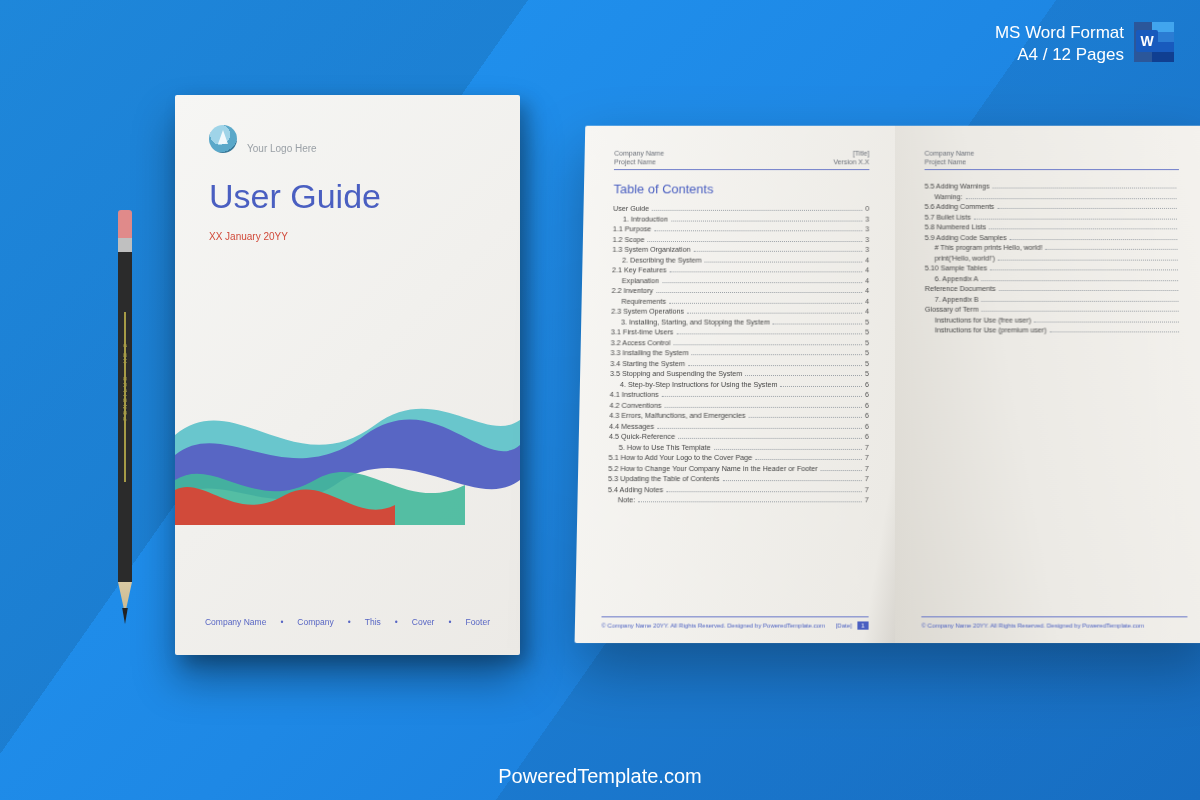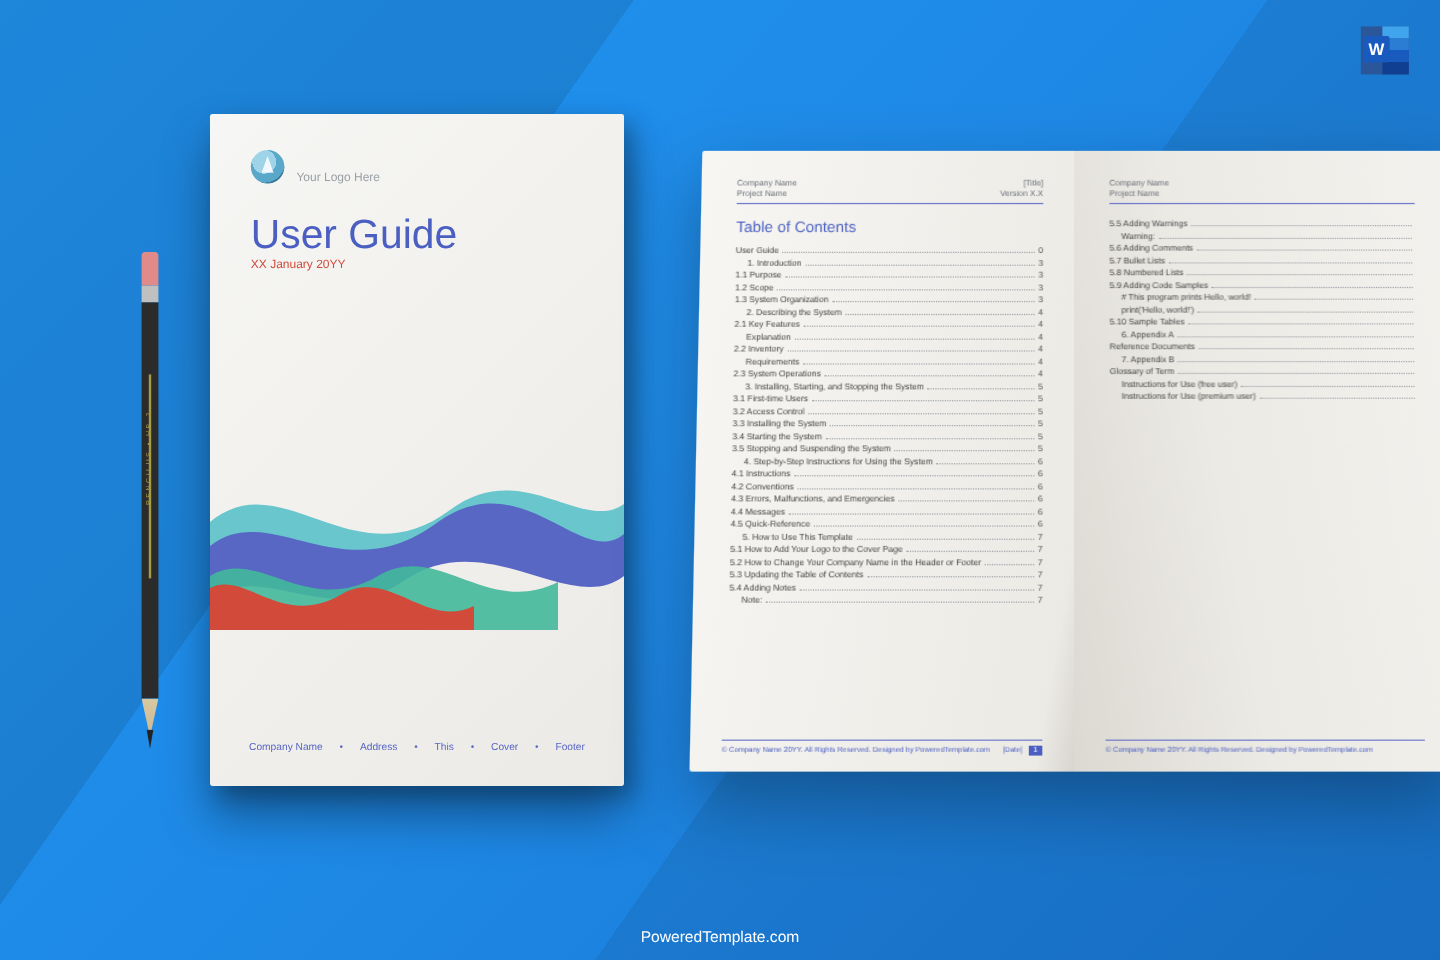--- a/index.html
+++ b/index.html
@@ -31,21 +31,21 @@
     background:linear-gradient(#41a5ee 0 25%, #2b7cd3 25% 50%, #185abd 50% 75%, #103f91 75% 100%);
   }
   .word-icon span{
     position:absolute; left:2px; top:8px; width:22px; height:22px;
     background:#185abd; color:#fff; font-weight:700; font-size:14px;
     display:flex; align-items:center; justify-content:center; border-radius:2px;
   }
   
   .brand {
     position:absolute; left:0; right:0; bottom:12px; text-align:center;
-    color:#fff; font-size:13px;
+    color:#fff; font-size:20px;
   }
   
   .pencil {
     position:absolute; left:118px; top:210px; width:14px; height:420px;
     transform: rotate(0deg);
   }
   .pencil .eraser { height:28px; background:#e08a8a; border-radius:3px 3px 0 0;}
   .pencil .ferrule { height:14px; background:#c0c0c0;}
   .pencil .body { height:330px; background:#2b2b2b; position:relative;}
   .pencil .body::after{
@@ -72,21 +72,21 @@
   .cover .logo{
     width:28px; height:28px; border-radius:50%;
     background:radial-gradient(circle at 40% 35%, #9fd4e8 0 40%, #5aa8c9 40% 70%, #3a7a9a 70% 100%);
     position:relative;
   }
   .cover .logo::after{content:""; position:absolute; left:9px; top:5px; width:0; height:0;
     border-left:5px solid transparent; border-right:5px solid transparent; border-bottom:14px solid #fff; opacity:.85;}
   .cover .logo-text{ color:#9aa0a6; font-size:10px;margin-top:20px;}
   .cover h1 { color:#4a5fc1; font-weight:400; font-size:34px; line-height:1.1;}
   .cover h1 .thin{ font-weight:300; color:#4a5fc1;}
-  .cover .date{ color:#d14a3a; font-size:10px; }
+  .cover .date{ color:#d14a3a; font-size:10px; margin-top:16px;}
   .cover .waves{
     position:absolute; left:0; right:0; top:270px; height:160px; overflow:hidden;
   }
   .cover .footer-links{
     position:absolute; left:0; right:0; bottom:28px;
     display:flex; justify-content:center; gap:14px;
     color:#5866c4; font-size:8.5px;
   }
   .cover .footer-links span.sep{color:#5866c4;}
 
@@ -131,20 +131,24 @@
     font-size:6px; color:#4a5fc1;
   }
   .page .ftr .pgnum{ background:#4a5fc1; color:#fff; padding:1px 4px;}
   .page.right .toc-line .pg{ opacity:0; } 
 </style>
 </head>
 <body>
 <div class="shadow-diag"></div>
 
 <div class="badge">
+  <div class="txt">
+    <div>MS Word Format</div>
+    <div>A4 / 12 Pages</div>
+  </div>
   <div class="word-icon">
       <span>W</span>
     </div>
 </div>
 
 <div class="pencil">
   <div class="eraser"></div>
     <div class="ferrule"></div>
   <div class="body">
       <span class="pencil-label">PENCILUS  •  HB 2</span>
@@ -168,21 +172,21 @@
       <path d="M0,70 C60,20 120,120 200,60 C260,15 310,80 345,55 L345,100 C300,130 240,60 170,110 C110,150 50,80 0,120 Z" fill="#5ac1c9" opacity="0.9"></path>
       <path d="M0,90 C50,50 110,130 190,70 C260,20 310,110 345,80 L345,115 C300,150 230,70 160,120 C100,160 40,100 0,135 Z" fill="#5866c4"></path>
       <path d="M0,115 C40,90 80,150 140,115 C190,85 230,150 290,120 L290,160 L0,160 Z" fill="#43b89b" opacity="0.9"></path>
       <path d="M0,125 C30,110 60,160 110,130 C150,108 180,160 220,140 L220,160 L0,160 Z" fill="#d14a3a"></path>
     </svg>
   </div>
 
   <div class="footer-links" id="cover-footer">
       <span>Company Name</span>
       <span class="sep">•</span>
-      <span>Address</span>
+      <span>Company</span>
       <span class="sep">•</span>
       <span>This</span>
       <span class="sep">•</span>
       <span>Cover</span>
       <span class="sep">•</span>
       <span>Footer</span>
     </div>
 </div>
 
 <div class="book">

